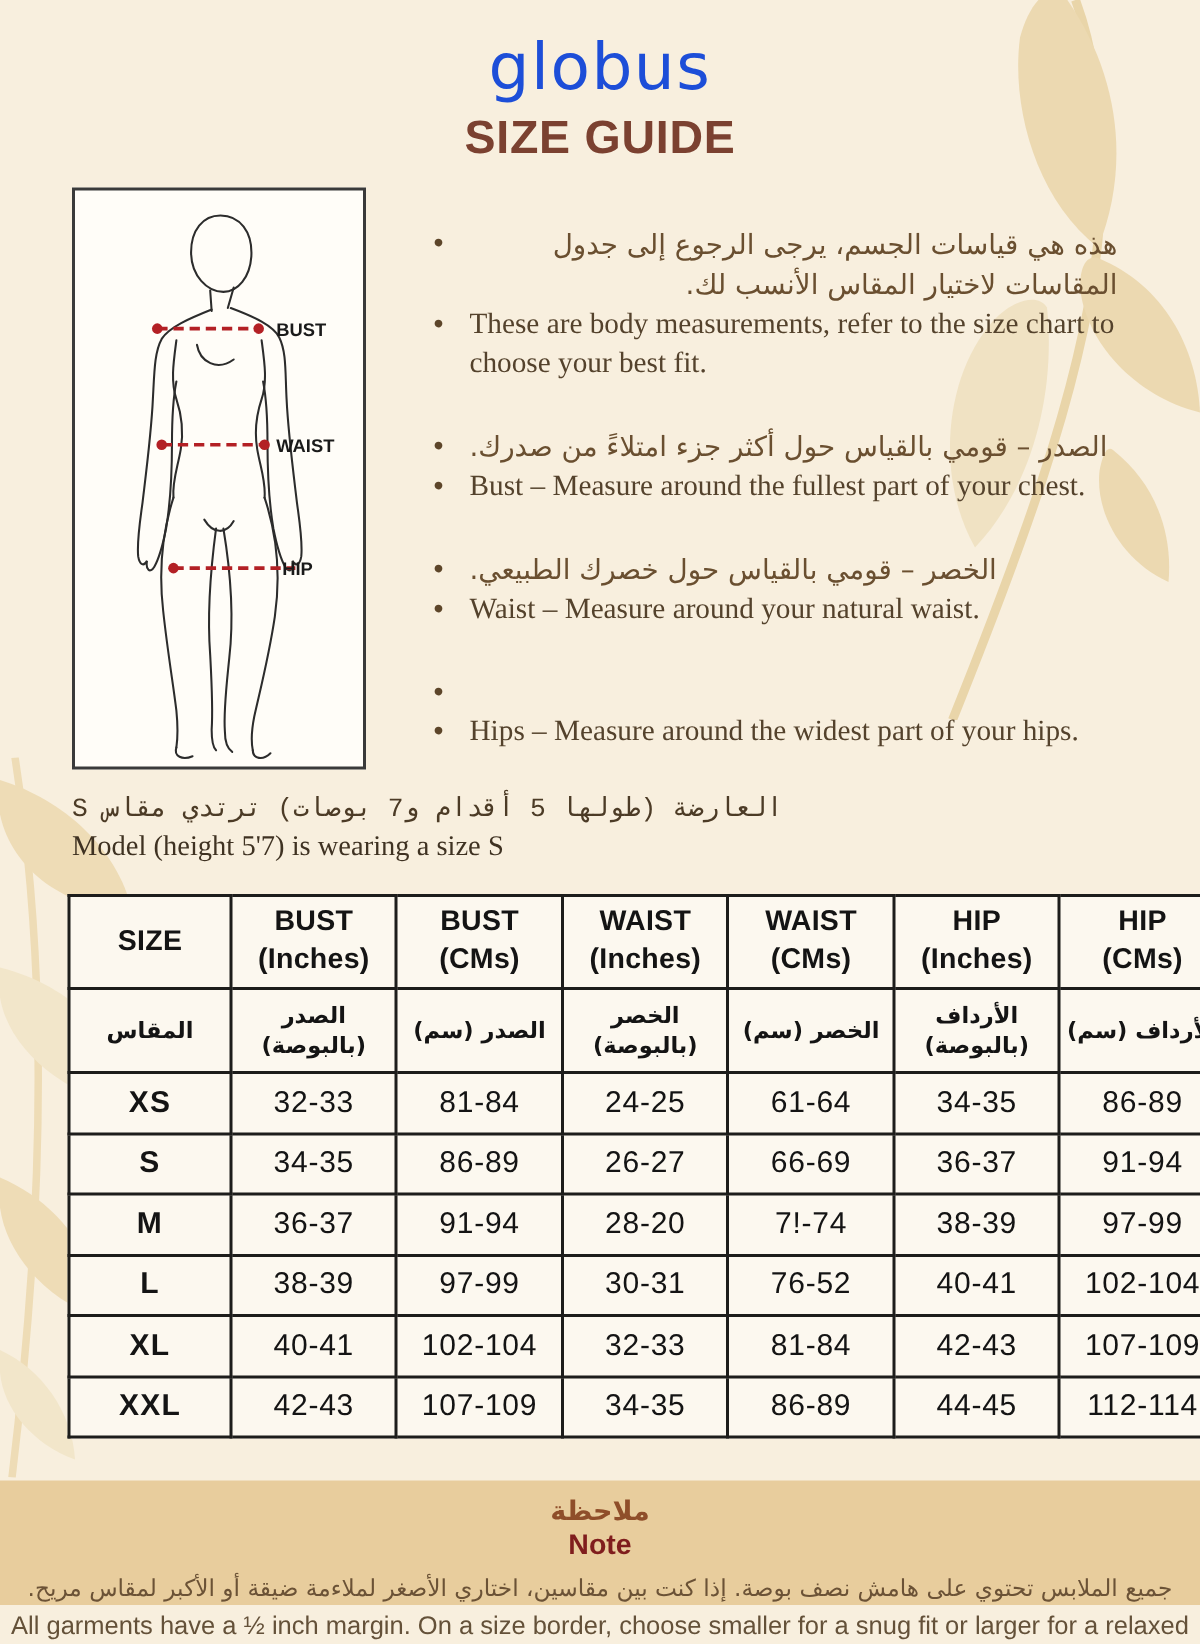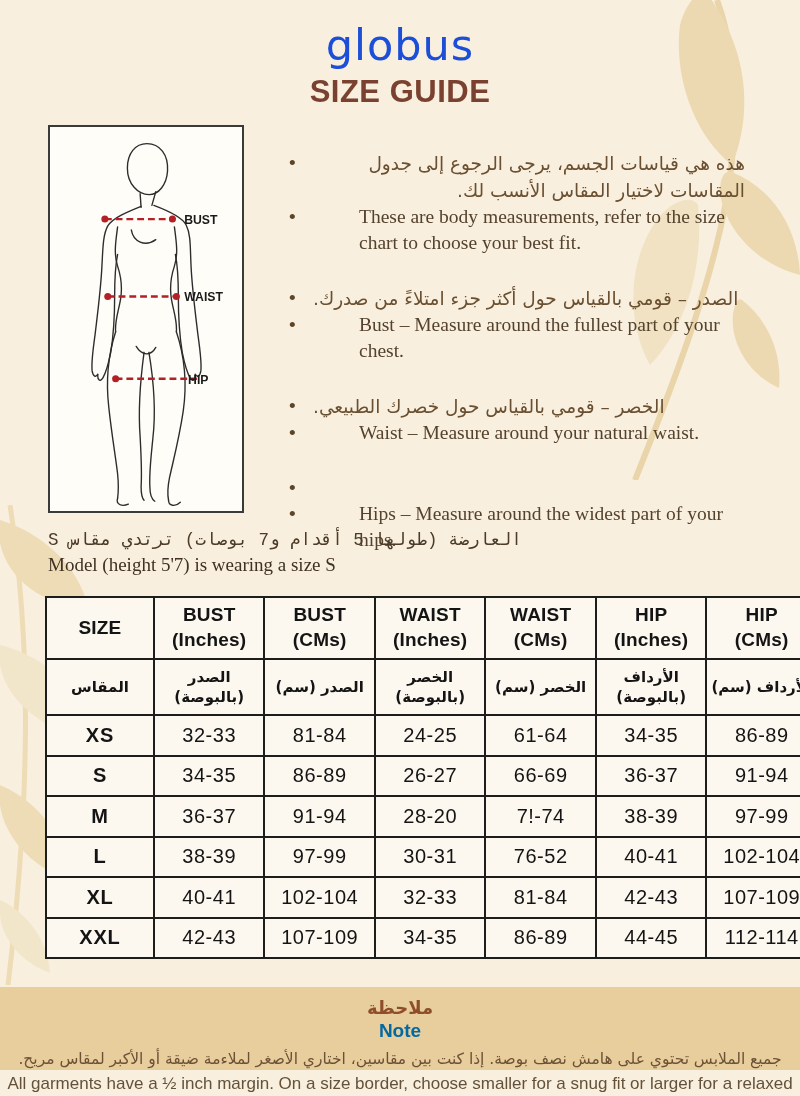--- a/index.html
+++ b/index.html
@@ -44,21 +44,21 @@
     flex: 0 0 auto; width: 24px; color: #5d4529; font-size: 19px;
     line-height: 26px; text-align: left;
   }
   .bullet-text-ar {
     direction: rtl; text-align: right; unicode-bidi: isolate;
     font-family: "DejaVu Sans", sans-serif; font-size: 18.5px;
     line-height: 27px; color: #6a4f30;
   }
   .bullet-text-en {
     font-family: "Liberation Serif", "DejaVu Serif", serif;
-    font-size: 19.5px; line-height: 26px; color: #54422c; margin-left: 46px;
+    font-size: 19.5px; line-height: 26px; color: #54422c;
   }
 
   
   .model-note { position: absolute; left: 48px; top: 528px; z-index: 1; }
   .model-ar {
     direction: rtl; text-align: left; font-family: Liberation Mono, monospace;
     font-size: 17.5px; line-height: 24px; color: #4c3b26;
   }
   .model-en {
     font-family: "Liberation Serif", "DejaVu Serif", serif;
@@ -91,21 +91,21 @@
   
   .note-band {
     position: absolute; left: 0; top: 987px; width: 800px; height: 83px;
     background: #e8cd9d; z-index: 1; text-align: center; padding-top: 9px;
   }
   .note-title-ar {
     direction: rtl; font-family: "DejaVu Sans", sans-serif;
     font-size: 18px; font-weight: 700; color: #8f4e2a; line-height: 23px;
   }
   .note-title-en {
-    font-size: 19px; font-weight: 700; color: #0369a1; line-height: 24px;
+    font-size: 19px; font-weight: 700; color: #7f1d1d; line-height: 24px;
   }
   .note-body-ar {
     direction: rtl; font-family: "DejaVu Sans", sans-serif;
     font-size: 15.5px; color: #6b5236; line-height: 22px; margin-top: 5px;
   }
   .note-body-en {
     font-size: 17px; color: #645139; line-height: 23px; margin-top: 2px;
   }
 </style>
 </head>

